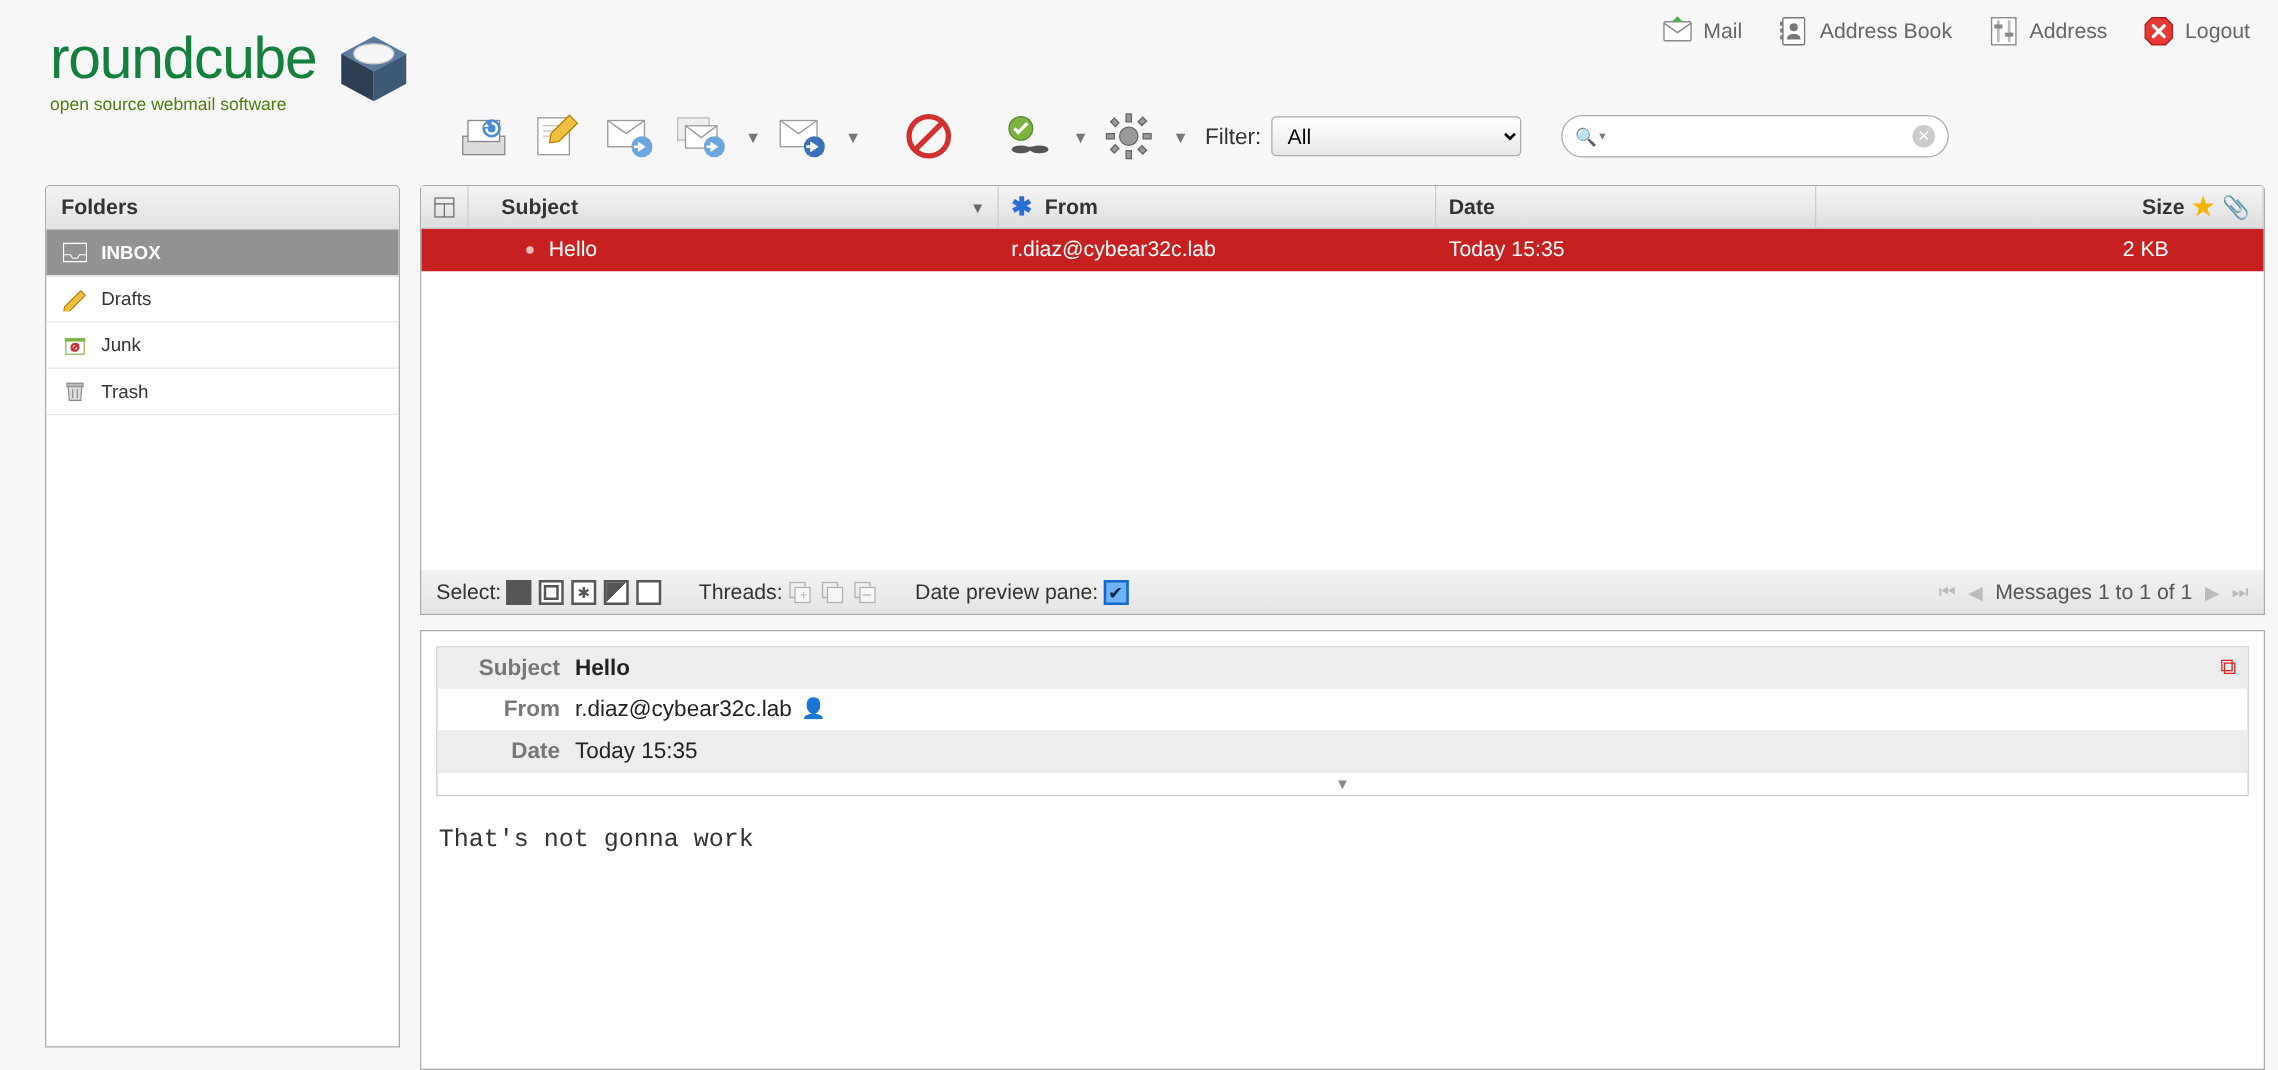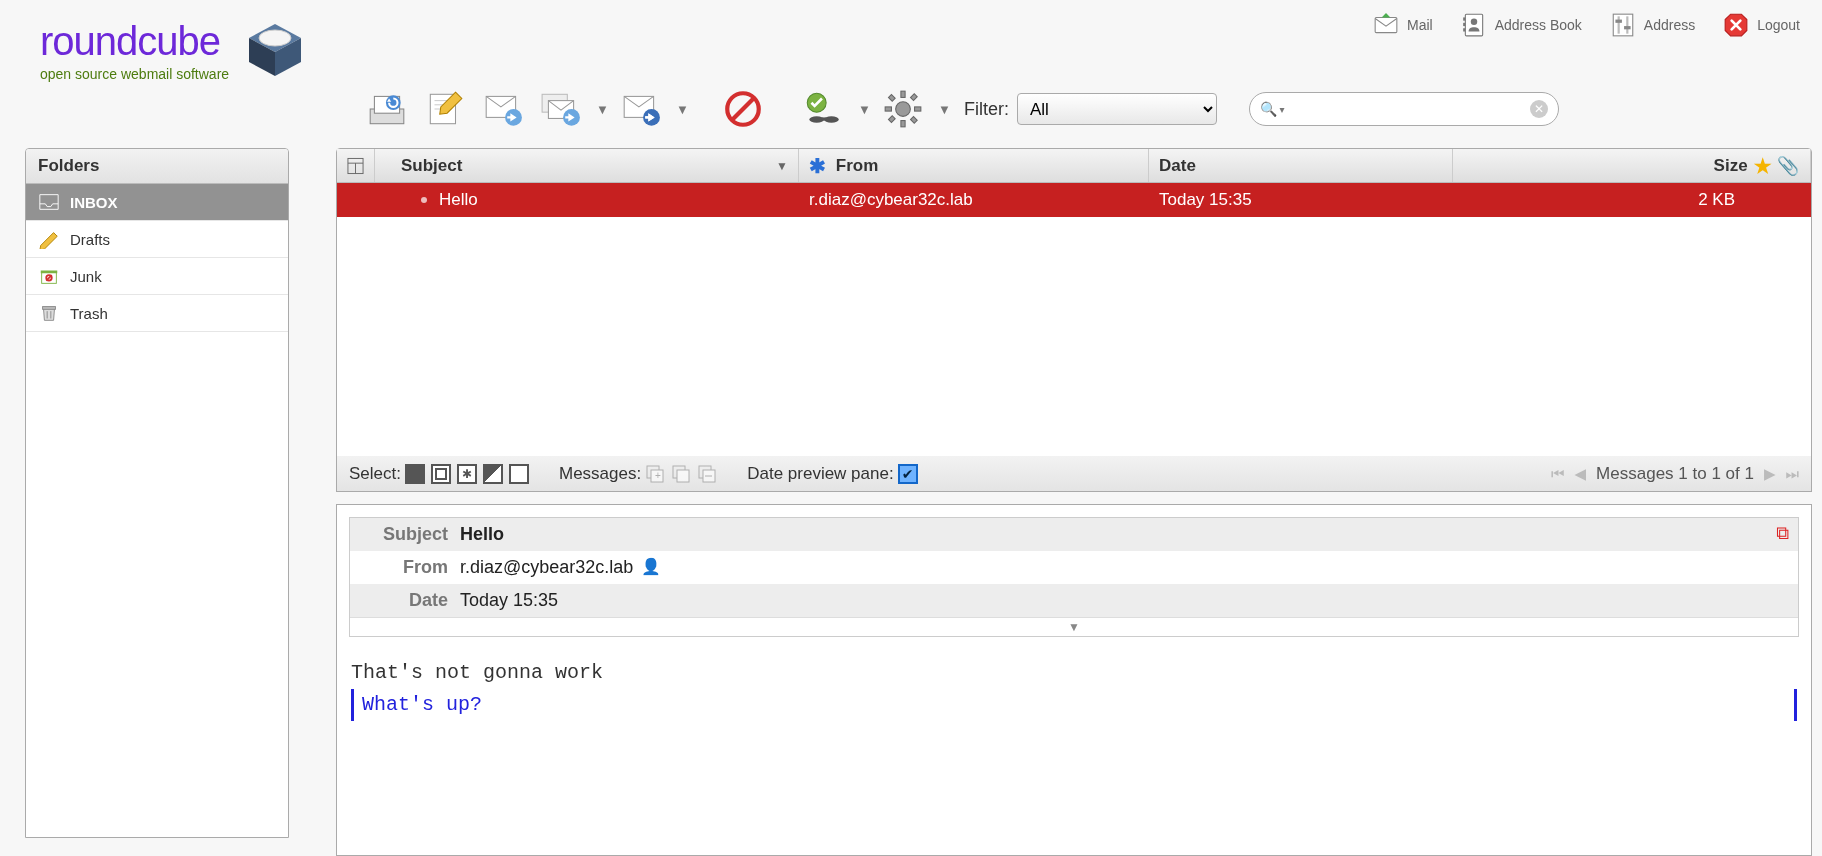--- a/index.html
+++ b/index.html
@@ -12,43 +12,43 @@
   height: 856px;
   overflow: hidden;
 }
 
 
 .topnav {
   position: absolute;
   top: 12px; right: 22px;
   display: flex; gap: 28px;
   align-items: center;
-  font-size: 14px;
+  font-size: 17px;
   color: #666;
 }
 .topnav .item {
   display: flex; align-items: center; gap: 8px;
   cursor: pointer;
 }
 .topnav svg { width: 26px; height: 26px; }
 
 
 .logo {
   position: absolute;
   top: 18px; left: 40px;
   display: flex; align-items: center; gap: 14px;
 }
 .logo .brand {
   display: flex; flex-direction: column;
   font-family: Arial, sans-serif;
 }
 .logo .brand .name {
-  font-size: 40px;
+  font-size: 47px;
   letter-spacing: -1px;
-  color: #6d28d9;
+  color: #15803d;
 }
 .logo .brand .tag {
   font-size: 14px;
   color: #4d7c0f;
   margin-top: 2px;
 }
 .logo svg.cube { width: 64px; height: 64px; }
 
 
 .toolbar {
@@ -109,22 +109,22 @@
 .search-box .clear {
   width: 18px; height: 18px; border-radius: 50%;
   background: #ccc; color: #fff;
   display: flex; align-items: center; justify-content: center;
   font-size: 12px; cursor: pointer;
 }
 
 
 .folders {
   position: absolute;
-  top: 148px; left: 25px;
-  width: 264px;
+  top: 148px; left: 36px;
+  width: 284px;
   border: 1px solid #aaa;
   background: #fff;
   border-radius: 4px 4px 0 0;
   overflow: hidden;
   height: 690px;
 }
 .folders .hdr {
   background: linear-gradient(#f2f2f2,#e2e2e2);
   border-bottom: 1px solid #bbb;
   padding: 7px 12px;
@@ -515,21 +515,21 @@
 <div class="listbar">
   <span class="lbl">Select:</span>
   <div class="grp">
     <span class="sq filled"></span>
     <span class="sq" style="box-shadow:inset 0 0 0 2px #fff, inset 0 0 0 4px #555"></span>
     <span class="sq star"></span>
     <span class="sq inv"></span>
     <span class="sq"></span>
   </div>
   <span style="width:30px"></span>
-  <span class="lbl">Messages:</span>
+  <span class="lbl">Threads:</span>
   <div class="grp threads-icons">
     <svg viewBox="0 0 20 20">
         <rect x="2" y="2" width="12" height="12" fill="none" stroke="#888"></rect>
         <rect x="6" y="6" width="12" height="12" fill="#fff" stroke="#888"></rect>
         <text x="10" y="15" font-size="10" fill="#888">+</text>
       </svg>
     <svg viewBox="0 0 20 20">
         <rect x="2" y="2" width="12" height="12" fill="none" stroke="#888"></rect>
         <rect x="6" y="6" width="12" height="12" fill="#fff" stroke="#888"></rect>
       </svg>
@@ -565,15 +565,14 @@
       <span class="person">👤</span>
     </div>
     <div class="row alt">
       <span class="k">Date</span>
       <span class="v">Today 15:35</span>
     </div>
     <div class="expand">▼</div>
   </div>
   <div class="body">
     <div>That's not gonna work</div>
-    <span class="quote">What's up?</span>
   </div>
 </div>
 
 </body></html>

